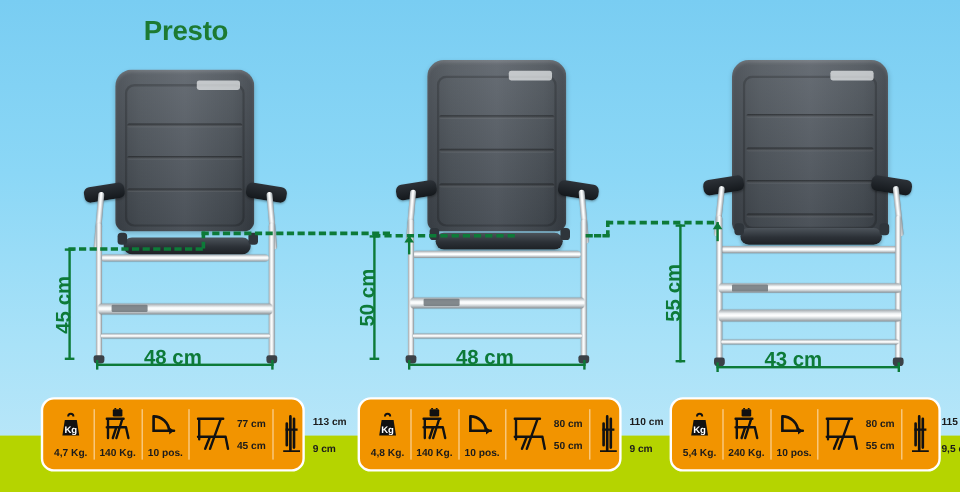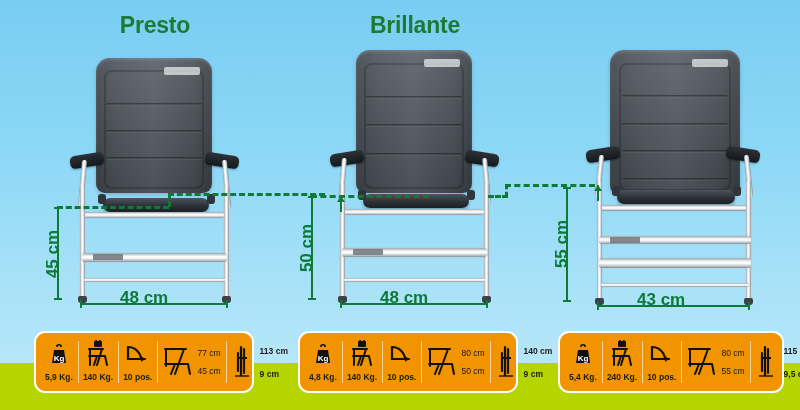--- a/index.html
+++ b/index.html
@@ -229,21 +229,21 @@
   .measrow { display: flex; align-items: center; gap: 3px; }
   .meas {
     display: flex;
     flex-direction: column;
     justify-content: center;
     gap: 8px;
     margin-left: 2px;
   }
   .meas span {
     font-size: 8.5px;
-    font-weight: normal;
+    font-weight: bold;
     color: #1b1b1b;
     white-space: nowrap;
   }
   .meas2 {
     display: flex;
     flex-direction: column;
     justify-content: center;
     gap: 13px;
     margin-left: 2px;
   }
@@ -255,21 +255,20 @@
   }
 </style>
 </head>
 <body>
 
 <div id="stage">
 
   <div class="grass"></div>
 
   <div class="title t1">Presto</div>
-  <div class="title t2">Brillante</div>
 
   <div class="chair">
     <div class="back" style="left:96px; top:58px; width:116px; height:135px;">
       <div class="brandmark"></div>
       <div class="seam" style="top:33%;"></div>
       <div class="seam" style="top:53%;"></div>
       <div class="seam" style="top:73%;"></div>
     </div>
     <div class="arm left" style="left:70px;  top:154px;"></div>
     <div class="arm right" style="left:205px; top:154px;"></div>
@@ -367,21 +366,21 @@
 
   <div class="panel" style="left:34px; top:331px; width:220px;">
     <div class="cell">
       <div class="ic">
         <svg width="22" height="24" viewBox="0 0 22 24">
           <path d="M11 2 a3 3 0 0 1 3 3 h-1.6 a1.4 1.4 0 0 0-2.8 0 H8 a3 3 0 0 1 3-3z" fill="#111"></path>
           <path d="M6 8 h10 l2 13 H4 z" fill="#111"></path>
           <text x="11" y="18.5" font-size="8" font-family="Liberation Sans, sans-serif" font-weight="bold" fill="#fff" text-anchor="middle">Kg</text>
         </svg>
       </div>
-      <div class="cap">5,9 Kg.</div>
+      <div class="cap">4,7 Kg.</div>
     </div>
     <div class="cell">
       <div class="ic">
         <svg width="26" height="27" viewBox="0 0 26 27">
           <rect x="9" y="1" width="8" height="6" rx="1" fill="#111"></rect>
           <path d="M11 1 a2 2 0 0 1 4 0" fill="none" stroke="#111" stroke-width="1.4"></path>
           <path d="M4 9 L18 9 M5 9 L5 25 M17 9 L12 25 M4 16 L20 16 M20 16 L22 25 M12 16 L9 25" stroke="#111" stroke-width="2" fill="none" stroke-linecap="round"></path>
         </svg>
       </div>
       <div class="cap">140 Kg.</div>
@@ -473,21 +472,21 @@
     <div class="cell wide">
       <div class="measrow">
         <div class="ic">
           <svg width="24" height="34" viewBox="0 0 24 34">
             <path d="M10 2 L10 30 M13 4 L13 28 M7 8 L7 26" stroke="#111" stroke-width="2.2" fill="none" stroke-linecap="round"></path>
             <path d="M6 13 L16 13" stroke="#111" stroke-width="2" fill="none"></path>
             <path d="M4 31 L18 31" stroke="#111" stroke-width="1.4" fill="none"></path>
           </svg>
         </div>
         <div class="meas2">
-          <span>140 cm</span>
+          <span>110 cm</span>
           <span>9 cm</span>
         </div>
       </div>
     </div>
   </div>
 
   <div class="panel" style="left:558px; top:331px; width:226px;">
     <div class="cell">
       <div class="ic">
         <svg width="22" height="24" viewBox="0 0 22 24">

